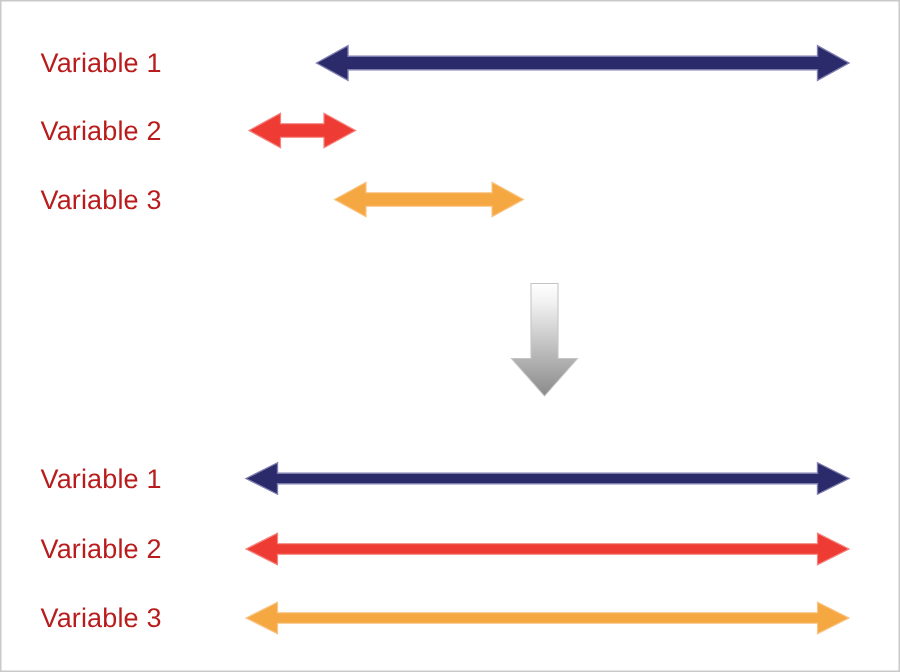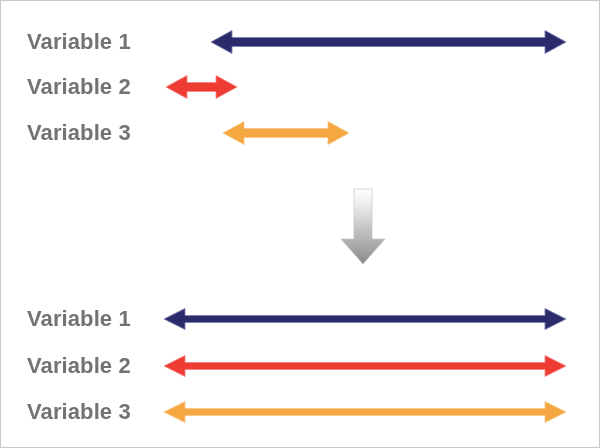--- a/index.html
+++ b/index.html
@@ -23,27 +23,27 @@
   .diagram-svg {
     position: absolute;
     left: 0;
     top: 0;
     width: 600px;
     height: 448px;
     display: block;
   }
   .var-label {
     position: absolute;
-    font-size: 22px;
-    color: #737373;
+    font-size: 18px;
+    color: #b91c1c;
     letter-spacing: 0.1px;
     white-space: nowrap;
     line-height: 1;
     transform: translateY(-50%);
-    font-weight: 700;
+    font-weight: 400;
   }
   .panel-top  { }
   .panel-bottom { }
 </style>
 </head>
 <body>
 
 <div id="canvas">
 
   <svg class="diagram-svg" viewBox="0 0 600 448" xmlns="http://www.w3.org/2000/svg">

